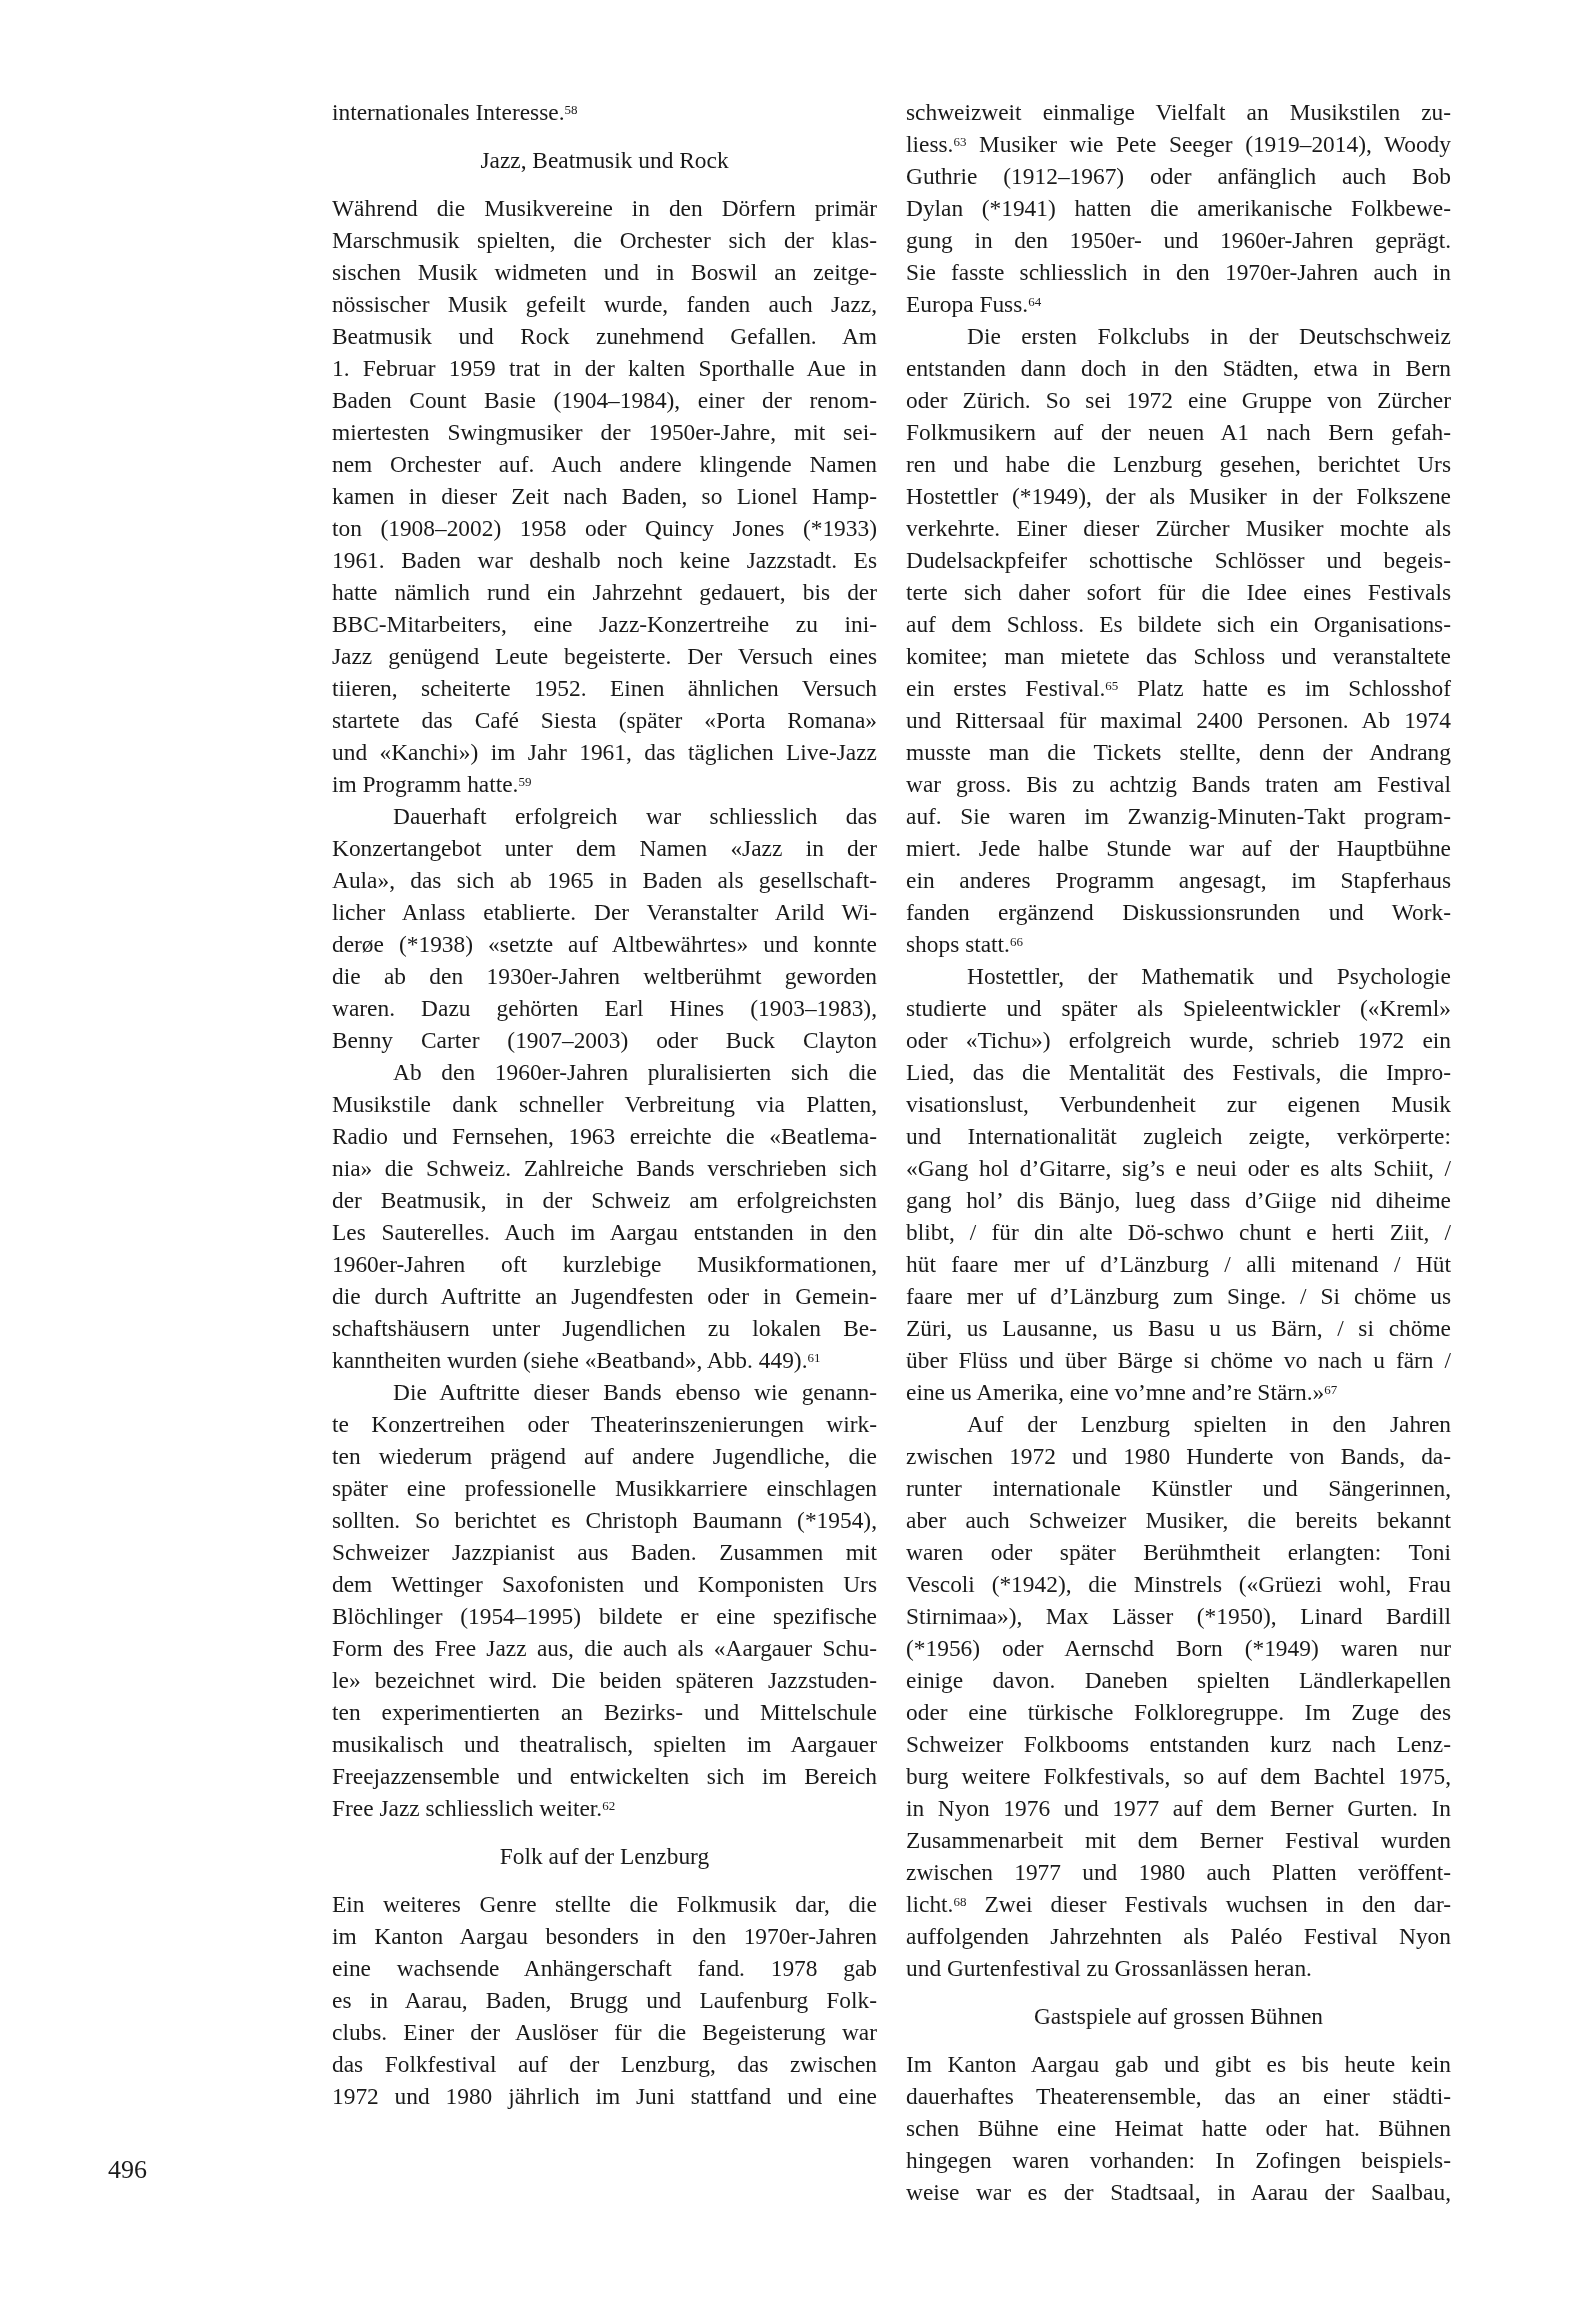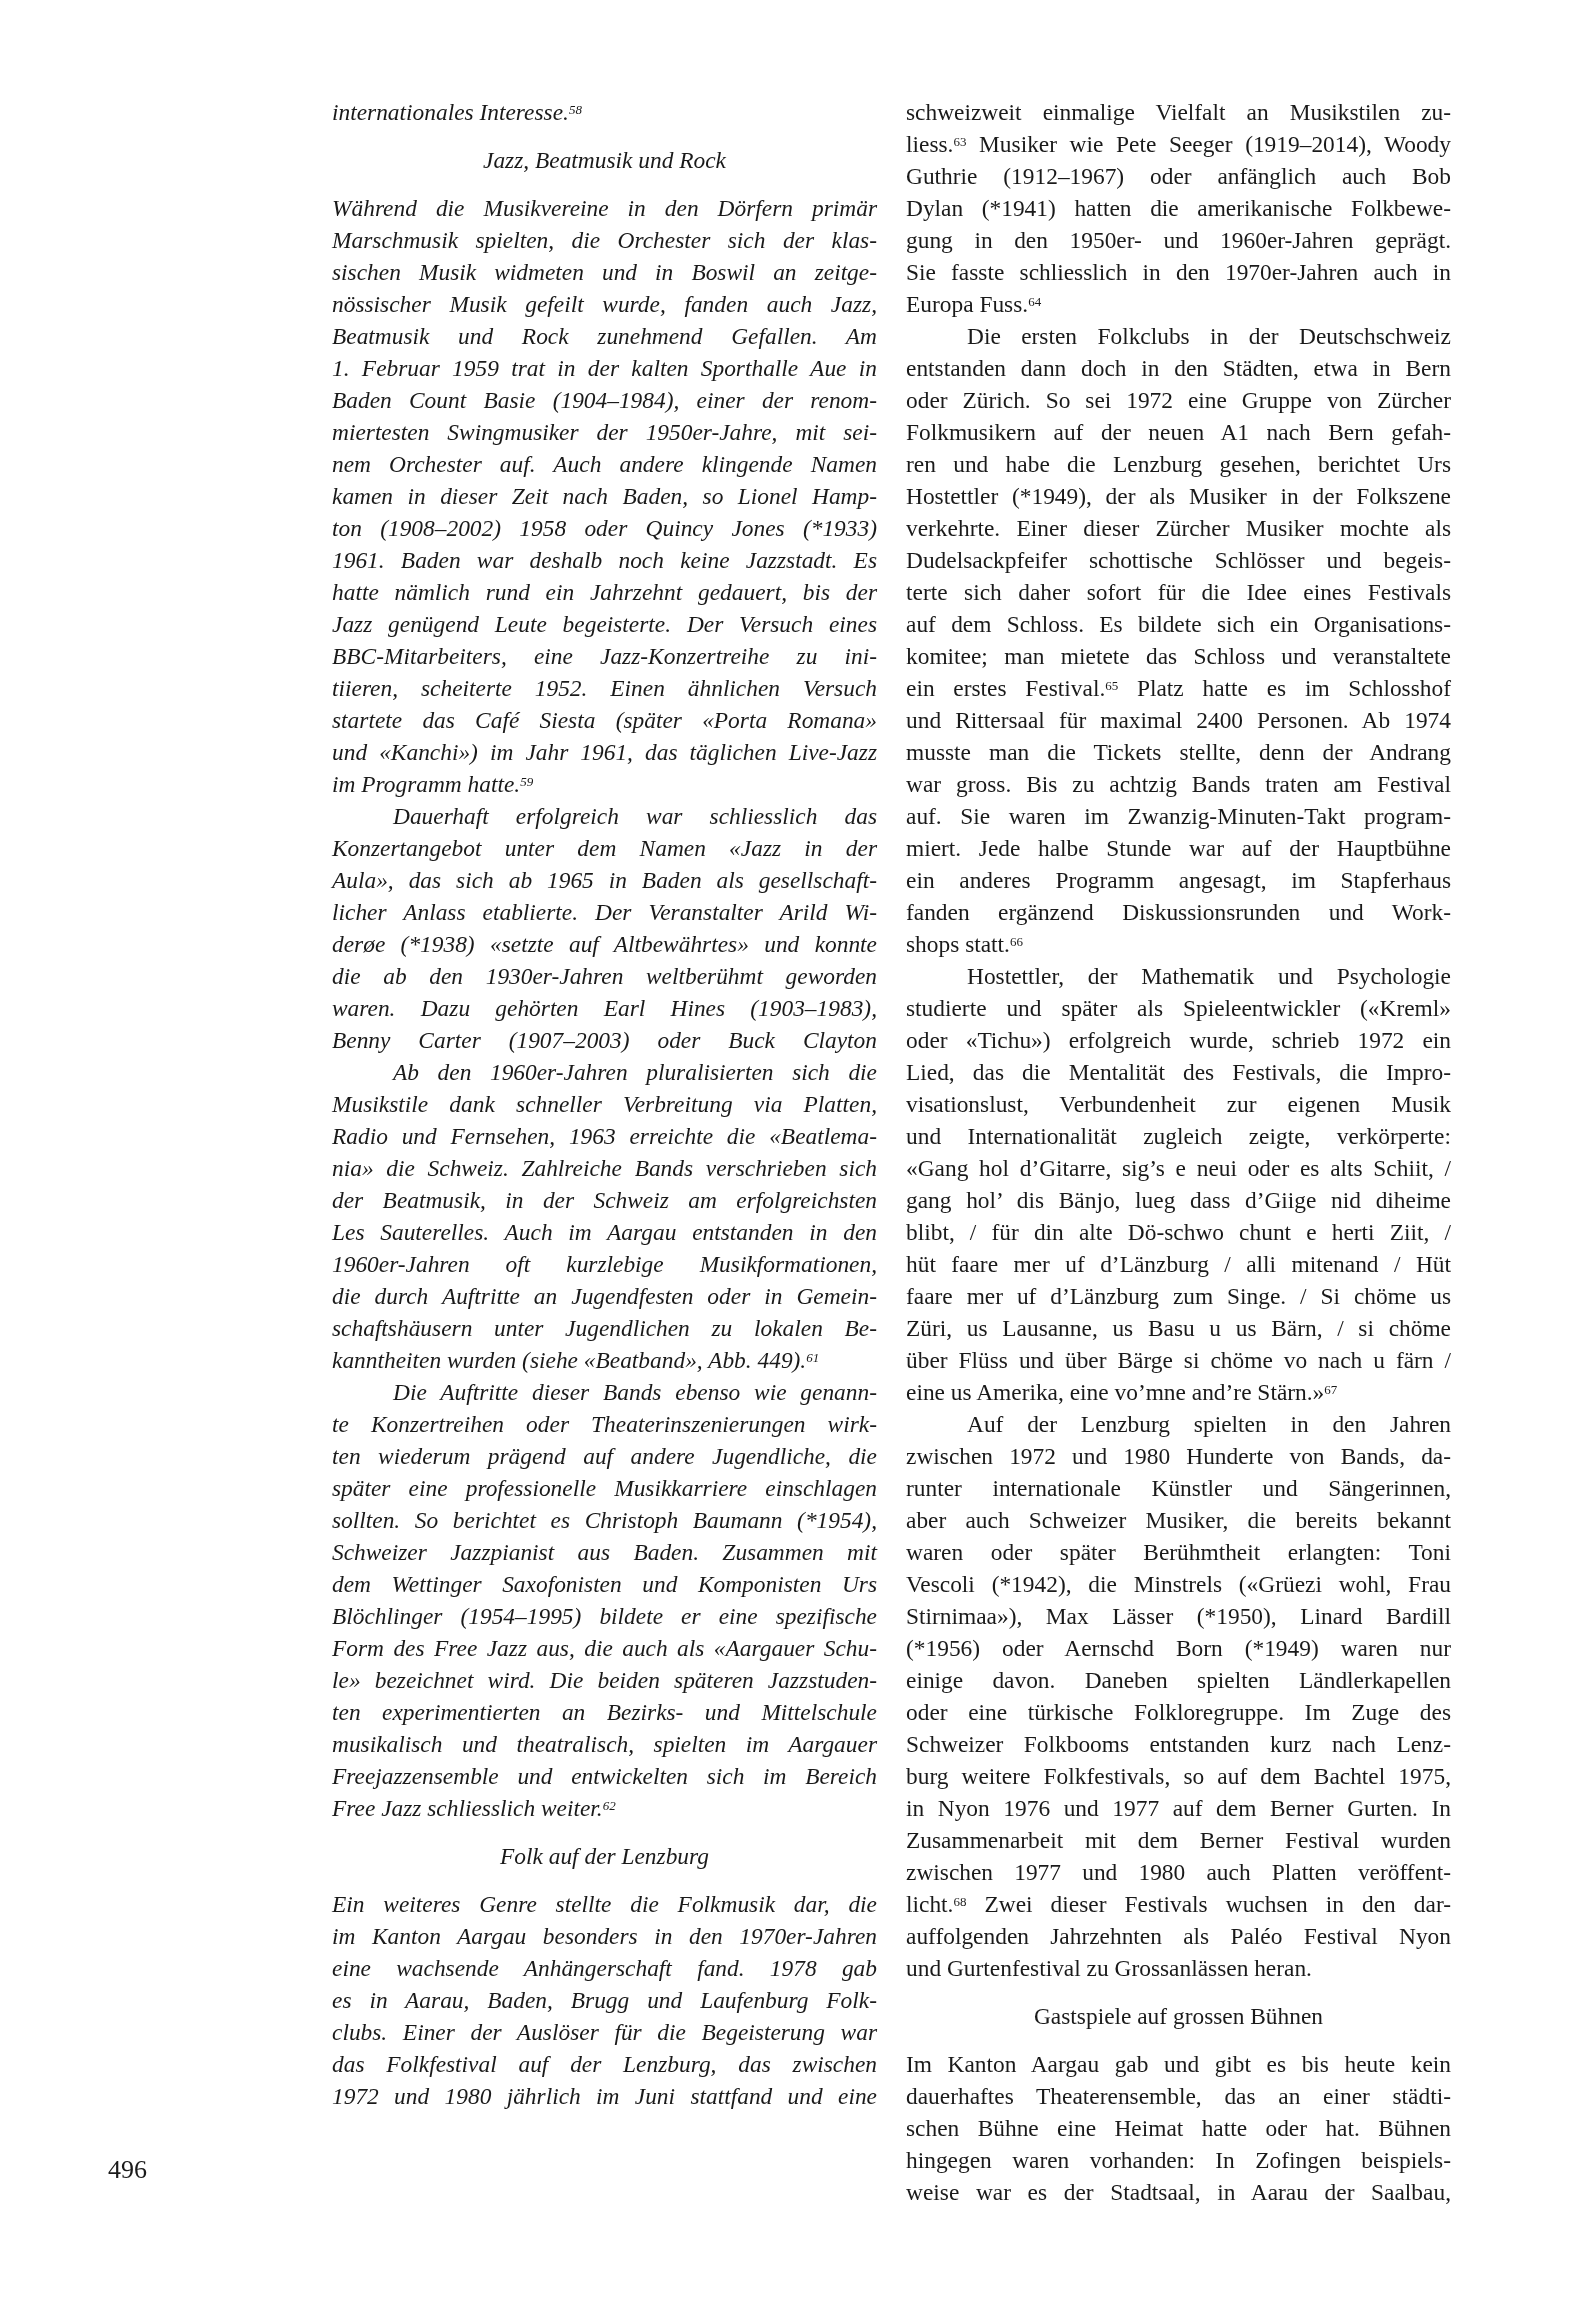--- a/index.html
+++ b/index.html
@@ -1,19 +1,19 @@
 <!DOCTYPE html>
 <html style="font-size:14.7px"><head>
 <meta charset="utf-8">
 <style>
   html, body { margin:0; padding:0; background:#ffffff; }
   body { width:1591px; height:2314px; position:relative; overflow:hidden;
          font-family:"Liberation Serif", "DejaVu Serif", serif; color:#1a1a1a; }
   .col { position:absolute; top:96px; width:545px; font-size:23.4px; line-height:32px; }
-  #col-left { left:332px;font-style:italic; }
+  #col-left { left:332px; }
   #col-right { left:906px; }
   .line { display:block; white-space:nowrap; text-align:justify; text-align-last:justify; height:32px; }
   .line.last { text-align-last:left; }
   .line.indent { padding-left:61px; }
   .heading { display:block; text-align:center; height:32px; margin:16px 0; }
   .fn { font-size:13px; vertical-align:top; position:relative; top:-1.8px; }
   #page-number { position:absolute; left:108px; top:2154px; font-size:26px; line-height:32px; }
 </style>
 </head>
 <body>
@@ -31,22 +31,22 @@
         <span class="line"><span>nössischer Musik gefeilt wurde, fanden auch Jazz,</span></span>
         <span class="line"><span>Beatmusik und Rock zunehmend Gefallen. Am</span></span>
         <span class="line"><span>1. Februar 1959 trat in der kalten Sporthalle Aue in</span></span>
         <span class="line"><span>Baden Count Basie (1904–1984), einer der renom-</span></span>
         <span class="line"><span>miertesten Swingmusiker der 1950er-Jahre, mit sei-</span></span>
         <span class="line"><span>nem Orchester auf. Auch andere klingende Namen</span></span>
         <span class="line"><span>kamen in dieser Zeit nach Baden, so Lionel Hamp-</span></span>
         <span class="line"><span>ton (1908–2002) 1958 oder Quincy Jones (*1933)</span></span>
         <span class="line"><span>1961. Baden war deshalb noch keine Jazzstadt. Es</span></span>
         <span class="line"><span>hatte nämlich rund ein Jahrzehnt gedauert, bis der</span></span>
+        <span class="line"><span>BBC-Mitarbeiters, eine Jazz-Konzertreihe zu ini-</span></span>
         <span class="line"><span>Jazz genügend Leute begeisterte. Der Versuch eines</span></span>
-        <span class="line"><span>BBC-Mitarbeiters, eine Jazz-Konzertreihe zu ini-</span></span>
         <span class="line"><span>tiieren, scheiterte 1952. Einen ähnlichen Versuch</span></span>
         <span class="line"><span>startete das Café Siesta (später «Porta Romana»</span></span>
         <span class="line"><span>und «Kanchi») im Jahr 1961, das täglichen Live-Jazz</span></span>
         <span class="line last"><span>im Programm hatte.</span><sup class="fn">59</sup></span>
       </div>
       <div>
         <span class="line indent"><span>Dauerhaft erfolgreich war schliesslich das</span></span>
         <span class="line"><span>Konzertangebot unter dem Namen «Jazz in der</span></span>
         <span class="line"><span>Aula», das sich ab 1965 in Baden als gesellschaft-</span></span>
         <span class="line"><span>licher Anlass etablierte. Der Veranstalter Arild Wi-</span></span>

